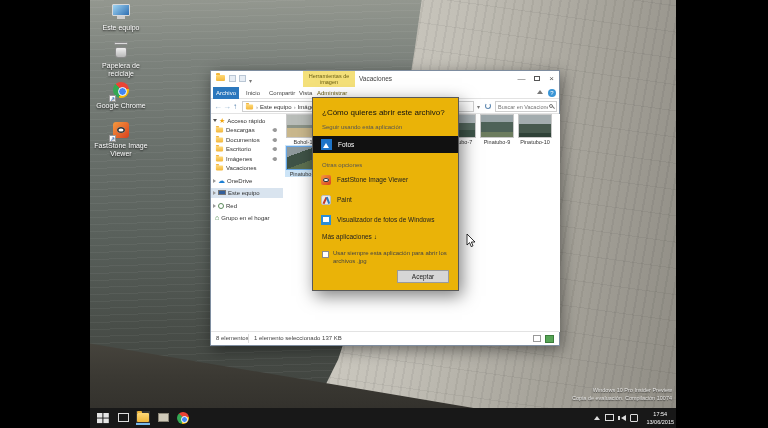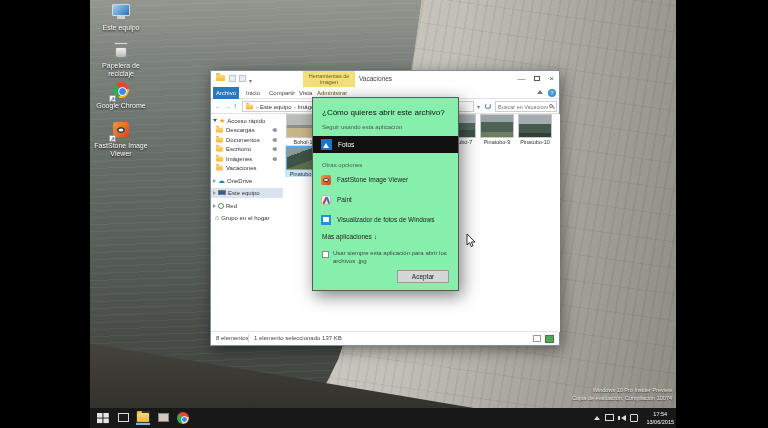--- a/index.html
+++ b/index.html
@@ -100,21 +100,21 @@
   .thumb.sel .pic { border:1px solid #66a7e8; box-shadow:0 0 0 1px #cce4f7; }
   .thumb.sel .cap { background:#cce4f7; }
 
   .statusbar { position:absolute; left:0; bottom:0; width:100%; height:14px; border-top:1px solid #e3e3e3; background:#fff;
                font-size:6px; color:#444; }
   .st-sep { position:absolute; left:37px; top:2px; width:1px; height:9px; background:#dcdcdc; }
   .view-ic1 { position:absolute; right:18px; top:3px; width:8px; height:7px; border:1px solid #9a9a9a; }
   .view-ic2 { position:absolute; right:5px; top:3px; width:9px; height:8px; background:#56a556; border:1px solid #3c7d3c; }
 
   
-  .dialog { position:absolute; left:312px; top:97px; width:147px; height:194px; background:#86efac; border:1px solid #595959;
+  .dialog { position:absolute; left:312px; top:97px; width:147px; height:194px; background:#eab308; border:1px solid #595959;
             box-shadow:3px 5px 16px rgba(0,0,0,0.5); color:#222; }
   .dlg-title { position:absolute; left:9px; top:10px; font-size:8px; color:#111; }
   .dlg-sub { position:absolute; left:9px; top:26px; font-size:6px; color:#555; }
   .dlg-primary { position:absolute; left:0; top:38px; width:100%; height:17px; background:#111; display:flex; align-items:center; gap:6px; padding-left:8px; }
   .ico-fotos { width:11px; height:11px; background:#1e74c8; position:relative; }
   .ico-fotos::after { content:""; position:absolute; left:2px; bottom:2px; width:0; height:0;
                       border-left:3.5px solid transparent; border-right:3.5px solid transparent; border-bottom:5px solid #fff; }
   .dlg-primary span { color:#fff; font-size:6.5px; }
   .dlg-section { position:absolute; left:9px; top:64px; font-size:6px; color:#555; }
   .dlg-app { position:absolute; left:0; width:100%; height:15px; display:flex; align-items:center; gap:6px; padding-left:8px; }

